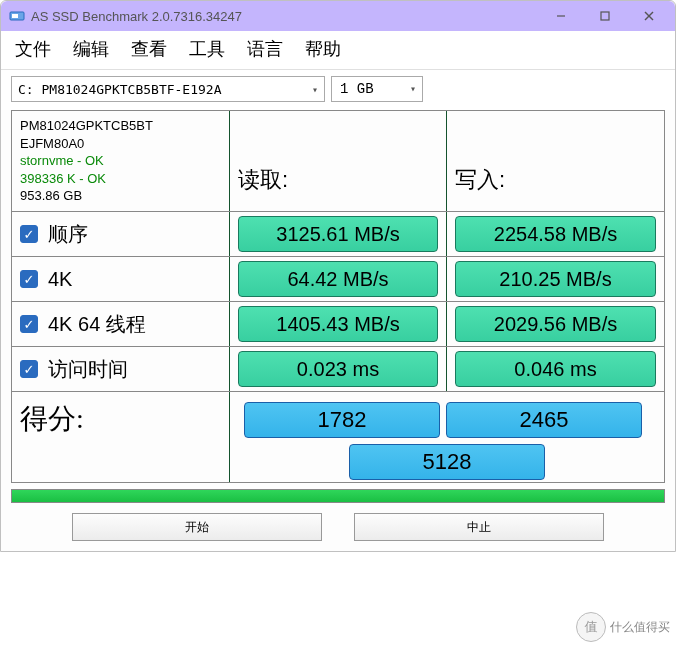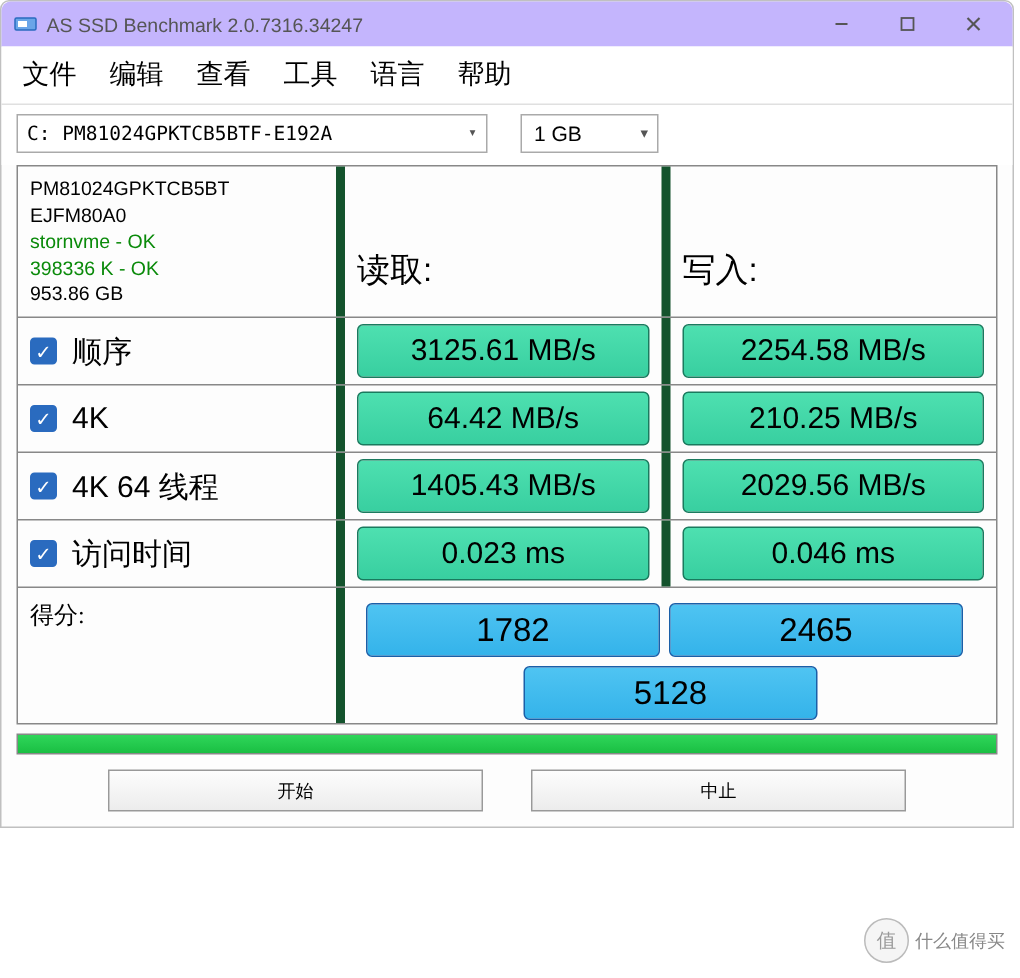--- a/index.html
+++ b/index.html
@@ -50,21 +50,21 @@
   .menubar {
     display: flex;
     gap: 22px;
     padding: 6px 14px 8px 14px;
     font-size: 18px;
     background: #ffffff;
     border-bottom: 1px solid #e0e0e0;
   }
   .toolbar {
     display: flex;
-    gap: 22px;
+    gap: 6px;
     padding: 6px 10px 8px 10px;
     background: #ffffff;
     align-items: center;
   }
   .drive-select {
     width: 314px;
     height: 26px;
     border: 1px solid #aaa;
     padding: 0 22px 0 6px;
     font-size: 13px;
@@ -75,37 +75,38 @@
   }
   .size-select {
     width: 92px;
     height: 26px;
     border: 1px solid #aaa;
     padding: 0 22px 0 8px;
     font-size: 14px;
     background: #fff;
     display:flex;align-items:center;
     position:relative;
+    font-family:Liberation Mono, monospace;
   }
   .sel-caret {
     position:absolute; right:6px; top:50%; transform:translateY(-50%);
     font-size:10px; color:#555; pointer-events:none;
   }
   .grid {
     margin: 0 10px;
     border: 1px solid #888;
   }
   .row {
     display: grid;
     grid-template-columns: 218px 1fr 1fr;
     border-bottom: 1px solid #888;
   }
   .row:last-child { border-bottom: none; }
   .cell {
-    border-right: 6px solid #14532d;
+    border-right: 1px solid #14532d;
     padding: 4px 8px;
     display: flex;
     align-items: center;
     position: relative;
     min-height: 44px;
   }
   .cell:last-child { border-right: none; }
   .header-row .cell { min-height: 100px; align-items:flex-start; padding-top:6px;}
   .header-title { font-size: 22px; margin-top: 48px; }
   .info-block { font-size: 13px; line-height: 1.35; font-family: Arial, sans-serif; }
@@ -125,21 +126,21 @@
     height: 36px;
     border: 1px solid #1a7a5e;
     border-radius: 4px;
     background: linear-gradient(#4ee0b0, #38cfa0);
     display:flex;align-items:center;justify-content:center;
     font-size: 20px;
     color:#000;
   }
   .score-row .cell { min-height: 90px; align-items: flex-start; padding-top:8px;}
   .score-row .label-cell { align-items:flex-start; }
-  .score-label { font-size: 16px; font-family: Liberation Serif, serif; }
+  .score-label { font-size: 28px; font-family: Liberation Serif, serif; }
   .score-area {
     position: relative;
     width:100%; height:100%;
   }
   .score-pill {
     width: 196px; height: 36px;
     border: 1px solid #1a5fa8;
     border-radius: 4px;
     background: linear-gradient(#4fc4f2, #34b3ea);
     display:flex;align-items:center;justify-content:center;

